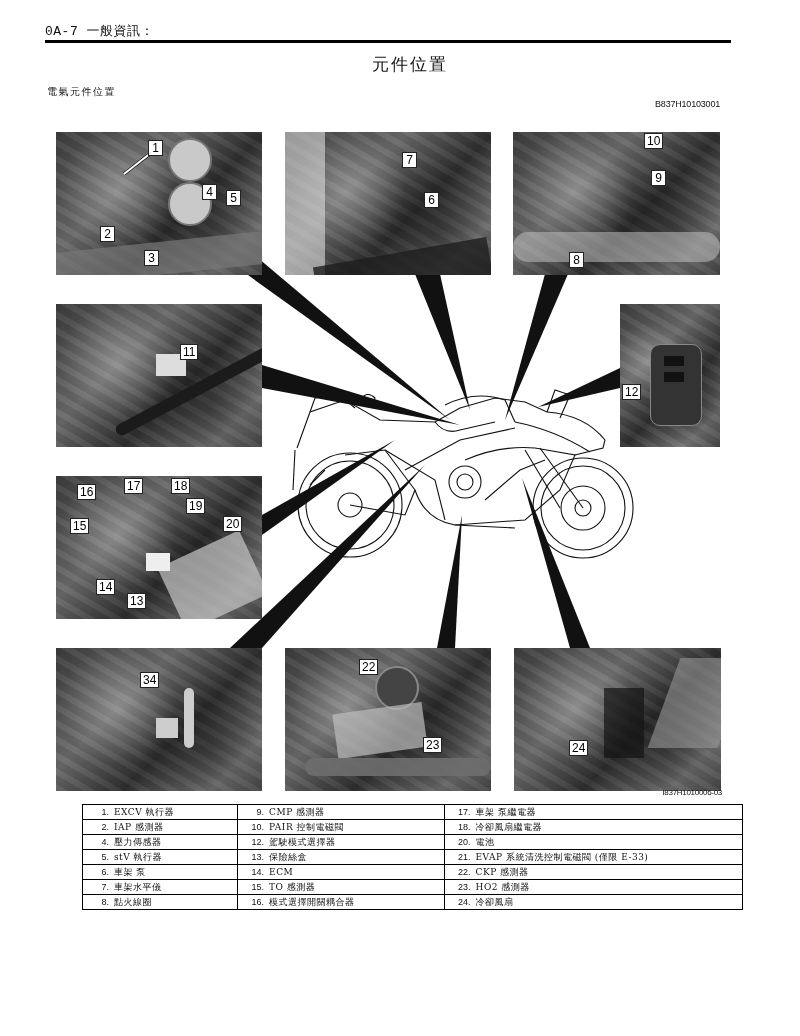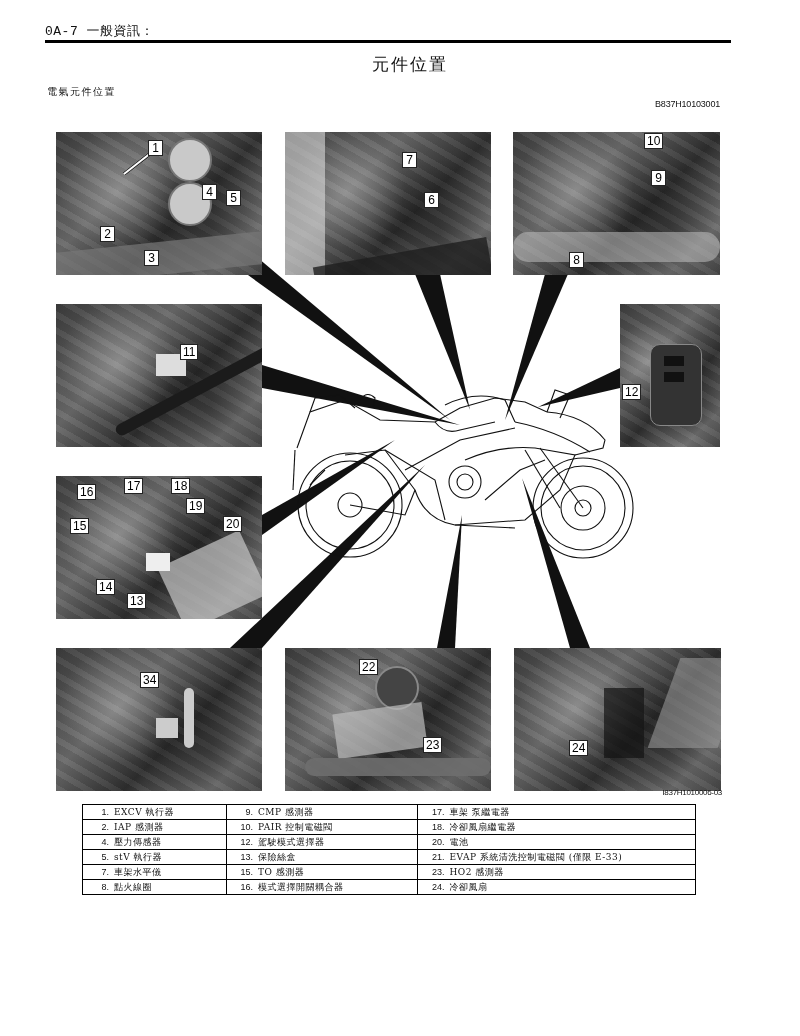--- a/index.html
+++ b/index.html
@@ -15,21 +15,21 @@
   .photo .tex { position:absolute; inset:0; background:
       radial-gradient(circle at 30% 40%, rgba(255,255,255,0.25) 0, rgba(255,255,255,0) 35%),
       radial-gradient(circle at 75% 70%, rgba(0,0,0,0.35) 0, rgba(0,0,0,0) 40%),
       repeating-linear-gradient(30deg, rgba(255,255,255,0.05) 0 6px, rgba(0,0,0,0.06) 6px 14px); }
   .callout { position:absolute; background:#fff; border:1px solid #222; font-family:"Liberation Sans", sans-serif; font-size:12px; line-height:14px; padding:0 2px; color:#000; min-width:9px; text-align:center; }
   .leader { position:absolute; height:2px; background:#fff; border-top:1px solid #222; border-bottom:1px solid #222; transform-origin:0 50%; }
 
   .bike { position:absolute; left:285px; top:360px; width:360px; height:200px; }
   .beams { position:absolute; left:0; top:0; width:800px; height:800px; pointer-events:none; }
 
-  table.legend { position:absolute; left:82px; top:804px; width:614px; border-collapse:collapse; font-size:9px; }
+  table.legend { position:absolute; left:82px; top:804px; width:661px; border-collapse:collapse; font-size:9px; }
   table.legend td { border:1px solid #000; height:14px; padding:0 0 0 0; white-space:nowrap; vertical-align:middle; }
   table.legend td.c1 { width:144px; }
   table.legend td.c2 { width:192px; }
   table.legend td.c3 { width:278px; }
   .num { display:inline-block; width:26px; text-align:right; font-family:"Liberation Sans", sans-serif; margin-right:5px; }
   .lbl { font-family:"DejaVu Serif", serif; letter-spacing:0.5px; }
 </style>
 </head>
 <body>
 
@@ -182,20 +182,25 @@
       <td class="c1"><span class="num">4.</span><span class="lbl">壓力傳感器</span></td>
       <td class="c2"><span class="num">12.</span><span class="lbl">駕駛模式選擇器</span></td>
       <td class="c3"><span class="num">20.</span><span class="lbl">電池</span></td>
     </tr>
     <tr>
       <td class="c1"><span class="num">5.</span><span class="lbl">stV 執行器</span></td>
       <td class="c2"><span class="num">13.</span><span class="lbl">保險絲盒</span></td>
       <td class="c3"><span class="num">21.</span><span class="lbl">EVAP 系統清洗控制電磁閥 (僅限 E-33)</span></td>
     </tr>
     <tr>
+      <td class="c1"><span class="num">6.</span><span class="lbl">車架 泵</span></td>
+      <td class="c2"><span class="num">14.</span><span class="lbl">ECM</span></td>
+      <td class="c3"><span class="num">22.</span><span class="lbl">CKP 感測器</span></td>
+    </tr>
+    <tr>
       <td class="c1"><span class="num">7.</span><span class="lbl">車架水平儀</span></td>
       <td class="c2"><span class="num">15.</span><span class="lbl">TO 感測器</span></td>
       <td class="c3"><span class="num">23.</span><span class="lbl">HO2 感測器</span></td>
     </tr>
     <tr>
       <td class="c1"><span class="num">8.</span><span class="lbl">點火線圈</span></td>
       <td class="c2"><span class="num">16.</span><span class="lbl">模式選擇開關耦合器</span></td>
       <td class="c3"><span class="num">24.</span><span class="lbl">冷卻風扇</span></td>
     </tr>
   </tbody>

